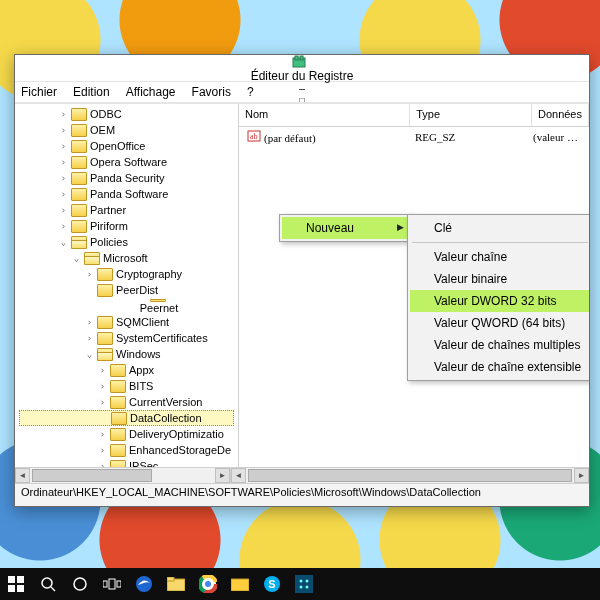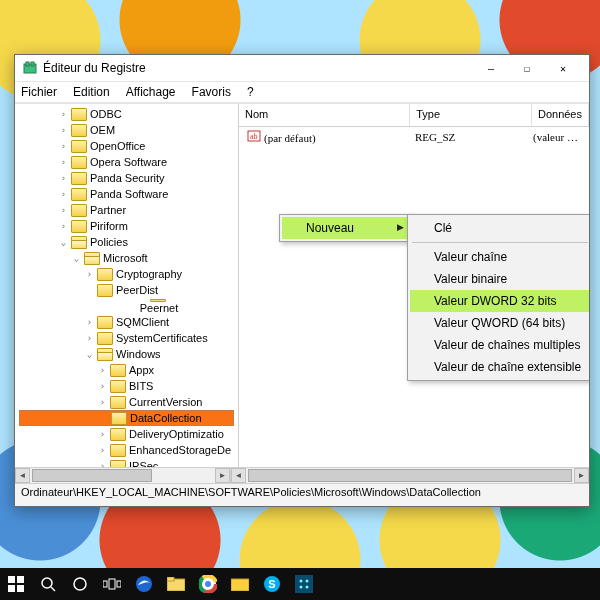--- a/index.html
+++ b/index.html
@@ -15,39 +15,39 @@
       radial-gradient(circle at 300px 560px,#f5d94a 0 60px,transparent 61px),
       radial-gradient(circle at 440px 540px,#f5d94a 0 60px,transparent 61px),
       radial-gradient(circle at 560px 500px,#1aa877 0 60px,transparent 61px),
       linear-gradient(#aee4ff,#aee4ff);
   }
 
   
   #win{position:absolute;left:14px;top:54px;width:574px;height:451px;
        background:#fff;border:1px solid #6a6a6a;box-shadow:0 4px 16px rgba(0,0,0,.35);
        display:flex;flex-direction:column;}
-  .titlebar{height:26px;display:flex;align-items:center;padding:0 8px;border-bottom:1px solid #e5e5e5;}
+  .titlebar{height:26px;display:flex;align-items:center;padding:0 8px;border-bottom:1px solid #e5e5e5;flex-direction:column;}
   .tb-icon{width:14px;height:14px;margin-right:6px;position:relative;}
   .tb-icon svg{display:block;}
   .tb-title{flex:1;font-size:12px;}
   .tb-btn{width:36px;height:22px;display:flex;align-items:center;justify-content:center;font-family:monospace;font-size:10px;}
 
   .menubar{height:20px;display:flex;align-items:center;padding:0 0;gap:4px;border-bottom:1px solid #e5e5e5;font-size:12px;}
   .menuitem{padding:2px 6px;}
 
   .client{flex:1;display:flex;border-top:1px solid #e5e5e5;min-height:0;}
   .tree{width:215px;border-right:1px solid #d0d0d0;overflow:auto;padding:2px 4px 0 4px;}
   .list{flex:1;overflow:auto;position:relative;}
 
   
   .node{white-space:nowrap;height:16px;display:flex;align-items:center;}
   .tw{width:11px;height:11px;display:inline-flex;align-items:center;justify-content:center;margin-right:2px;color:#6e6e6e;font-size:9px;font-family:monospace;}
   .folder{width:14px;height:11px;margin-right:3px;background:linear-gradient(#fff1a8,#f5d04a);border:1px solid #c09820;border-radius:1px;position:relative;}
   .folder.open::before{content:"";position:absolute;left:-1px;top:3px;width:14px;height:7px;background:linear-gradient(#fff7c8,#f8dd6d);border:1px solid #c09820;border-radius:1px;}
-  .node.sel{background:#f97316;border:1px dotted #888;box-sizing:border-box;padding-right:12px;}
+  .node.sel{background:#fef9c3;border:1px dotted #888;box-sizing:border-box;padding-right:12px;}
   .label{}
 
   
   .list-head{height:22px;display:flex;border-bottom:1px solid #d0d0d0;background:#fff;}
   .lh-col{border-right:1px solid #e0e0e0;padding:4px 6px;font-size:11px;}
   .list-body{padding:2px 4px;}
   .row{display:flex;height:16px;align-items:center;}
   .cell{padding:0 4px;overflow:hidden;text-overflow:ellipsis;white-space:nowrap;font-family:Liberation Serif, serif;}
   .val-icon{width:14px;height:12px;margin-right:3px;display:inline-block;}
   .val-icon svg{display:block;}

